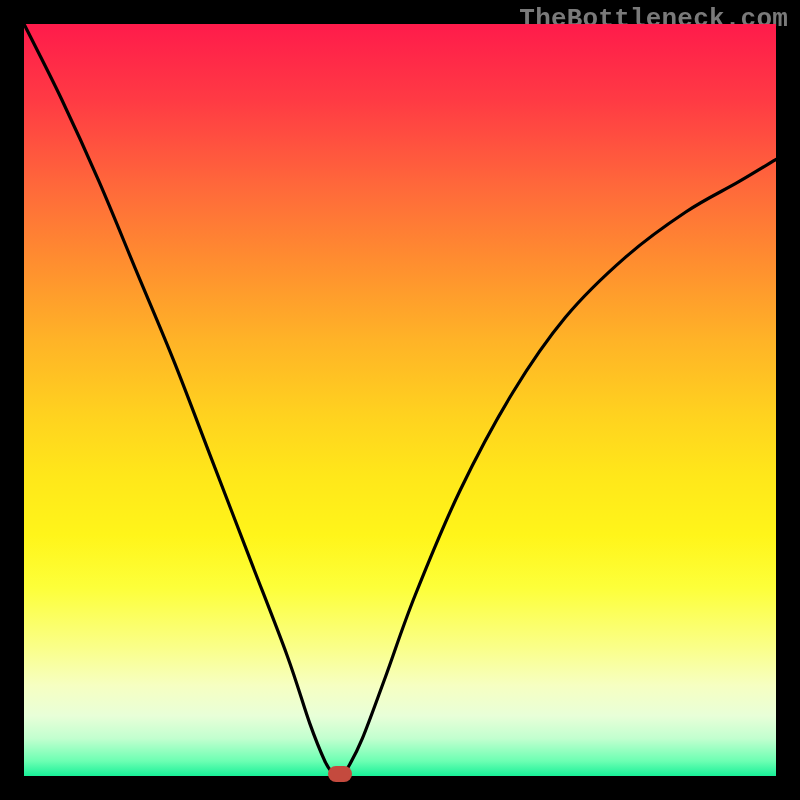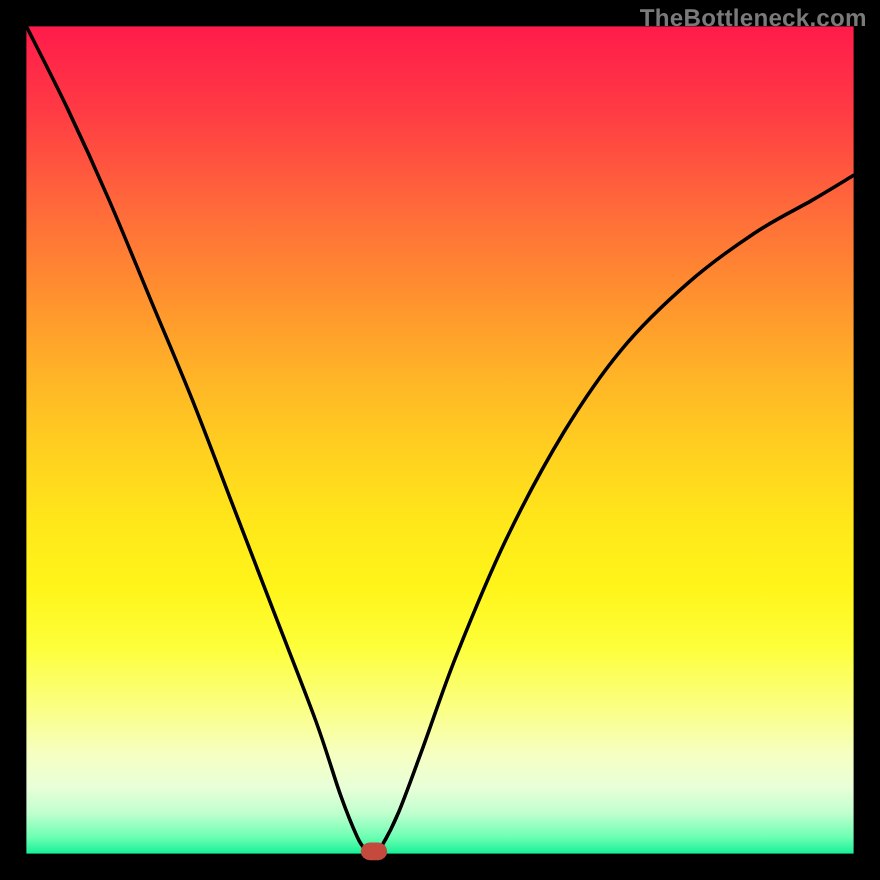--- a/index.html
+++ b/index.html
@@ -7,22 +7,22 @@
   .frame {
     position: relative;
     width: 800px;
     height: 800px;
     background: #000;
   }
   .watermark {
     position: absolute;
     top: 4px;
     right: 12px;
-    font-family: Liberation Sans, sans-serif;
-    font-size: 22px;
+    font-family: Liberation Mono, monospace;
+    font-size: 26px;
     font-weight: 600;
     color: #7a7a7a;
     letter-spacing: 0.2px;
   }
   .plot {
     position: absolute;
     left: 24px;
     top: 24px;
     width: 752px;
     height: 752px;

